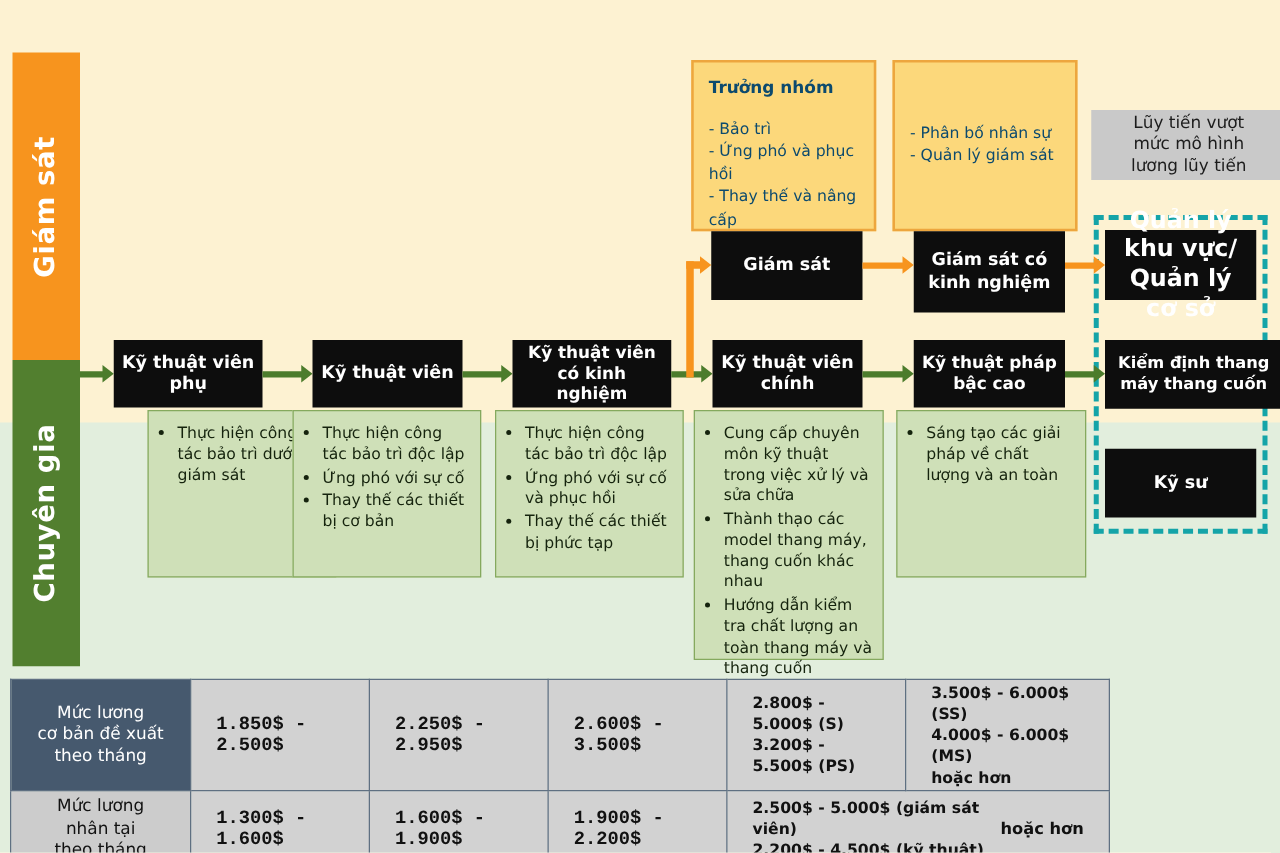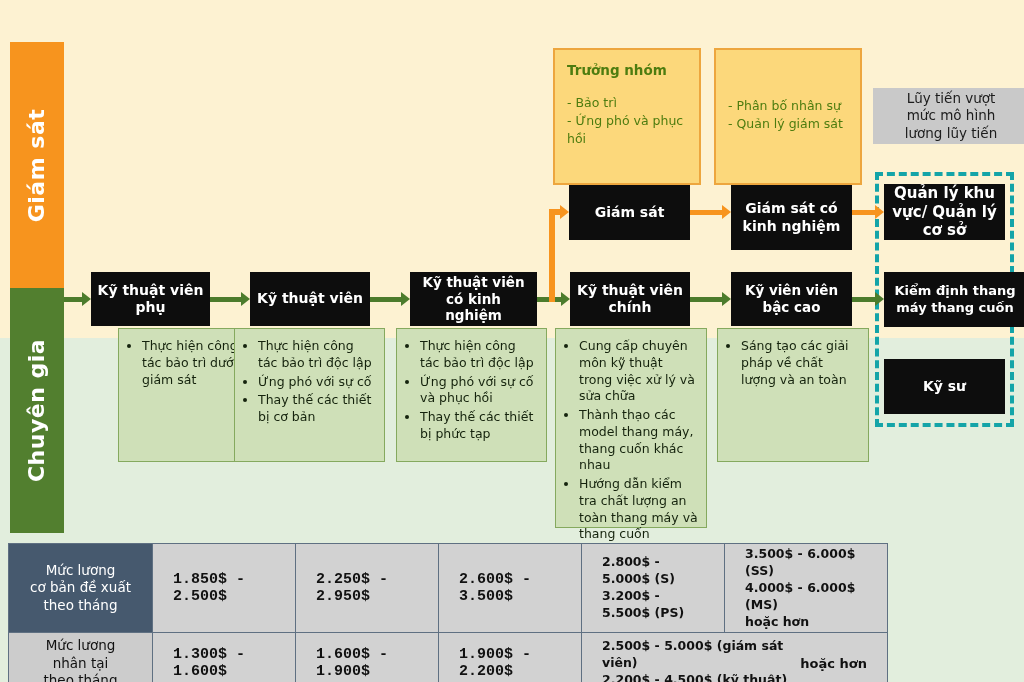--- a/index.html
+++ b/index.html
@@ -7,37 +7,37 @@
   #canvas { position: relative; width: 1024px; height: 682px; overflow: hidden; background: #fdf2d2; }
   .abs { position: absolute; }
 
   .bg-bottom { left:0; top:338px; width:1024px; height:344px; background:#e2eedd; }
 
   .vbar { display:flex; align-items:center; justify-content:center; }
   .vbar span { transform: rotate(-90deg); white-space: nowrap; color:#fff; font-weight:bold; font-size:22px; letter-spacing:0.5px; }
   .vbar-orange { left:10px; top:42px; width:54px; height:246px; background:#f7941e; }
   .vbar-green  { left:10px; top:288px; width:54px; height:245px; background:#527f2f; }
 
-  .ybox { background:#fcd87b; border:2px solid #eda63e; padding:12px 10px 10px 12px; font-size:12.5px; color:#4d7c0f; }
+  .ybox { background:#fcd87b; border:2px solid #eda63e; padding:12px 10px 10px 12px; font-size:12.5px; color:#0c4a6e; }
   .ybox .ytitle { font-weight:bold; font-size:13.5px; margin-bottom:16px; }
   .ybox-1 { left:553px; top:48px; width:148px; height:137px; }
   .ybox-2 { left:714px; top:48px; width:148px; height:137px; }
   .ybox-2 .ylist { margin-top:35px; }
   .ylist div { line-height:1.45; }
 
   .notebox { left:873px; top:88px; width:156px; height:56px; background:#c9c9c9; display:flex; flex-direction:column;
              align-items:center; justify-content:center; font-size:13.5px; color:#1c1c1c; line-height:1.28; }
 
   .dashedbox { left:875px; top:172px; width:139px; height:255px; border:4px dashed #14a4a8; }
 
   .bbox { background:#0d0d0d; color:#fff; font-weight:bold; display:flex; align-items:center; justify-content:center;
           text-align:center; font-size:14px; line-height:1.25; padding:4px 6px; }
   .b-gs      { left:569px; top:185px; width:121px; height:55px; }
   .b-gskn    { left:731px; top:185px; width:121px; height:65px; }
-  .b-quanly  { left:884px; top:184px; width:121px; height:56px; font-size:15px; }
+  .b-quanly  { left:884px; top:184px; width:121px; height:56px; font-size:19px; }
   .b-t1 { left:91px;  top:272px; width:119px; height:54px;text-align:center; }
   .b-t2 { left:250px; top:272px; width:120px; height:54px; }
   .b-t3 { left:410px; top:272px; width:127px; height:54px; font-size:13.5px; }
   .b-t4 { left:570px; top:272px; width:120px; height:54px; }
   .b-t5 { left:731px; top:272px; width:121px; height:54px; font-size:13.5px; }
   .b-kiemdinh { left:884px; top:272px; width:142px; height:55px; font-size:13px; }
   .b-kysu     { left:884px; top:359px; width:121px; height:55px; }
 
   .dbox { background:#cfe0b8; border:1.5px solid #85a95e; padding:9px 7px 8px 7px; font-size:12.5px; color:#15230d; }
   .dbox ul { margin:0; padding-left:16px; }
@@ -76,20 +76,21 @@
   </div>
   <div class="abs vbar vbar-green">
     <span>Chuyên gia</span>
   </div>
 
   <div class="abs ybox ybox-1">
     <div class="ytitle">Trưởng nhóm</div>
     <div class="ylist">
         <div>- Bảo trì</div>
         <div>- Ứng phó và phục hồi</div>
+        <div>- Thay thế và nâng cấp</div>
       </div>
   </div>
   <div class="abs ybox ybox-2">
     <div class="ylist">
         <div>- Phân bố nhân sự</div>
         <div>- Quản lý giám sát</div>
       </div>
   </div>
 
   <div class="abs notebox">
@@ -101,21 +102,21 @@
   <div class="abs dashedbox"></div>
 
   <div class="abs bbox b-gs">Giám sát</div>
   <div class="abs bbox b-gskn">Giám sát có kinh nghiệm</div>
   <div class="abs bbox b-quanly">Quản lý khu vực/ Quản lý cơ sở</div>
 
   <div class="abs bbox b-t1">Kỹ thuật viên phụ</div>
   <div class="abs bbox b-t2">Kỹ thuật viên</div>
   <div class="abs bbox b-t3">Kỹ thuật viên có kinh nghiệm</div>
   <div class="abs bbox b-t4">Kỹ thuật viên chính</div>
-  <div class="abs bbox b-t5">Kỹ viên viên bậc cao</div>
+  <div class="abs bbox b-t5">Kỹ thuật pháp bậc cao</div>
 
   <div class="abs bbox b-kiemdinh">Kiểm định thang máy thang cuốn</div>
   <div class="abs bbox b-kysu">Kỹ sư</div>
 
   <div class="abs dbox d1">
     <ul>
         <li>Thực hiện công tác bảo trì dưới sự giám sát</li>
       </ul>
   </div>
   <div class="abs dbox d2">

